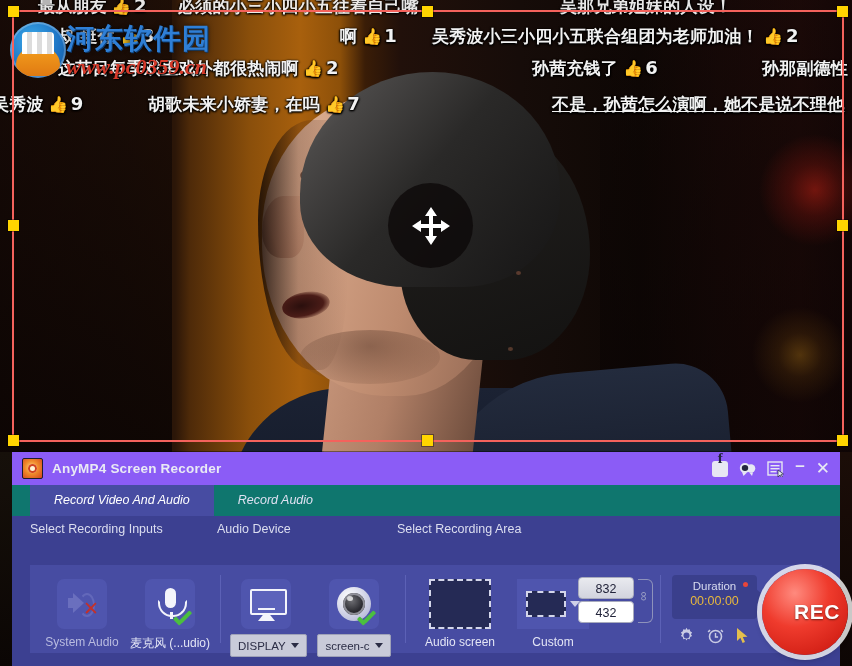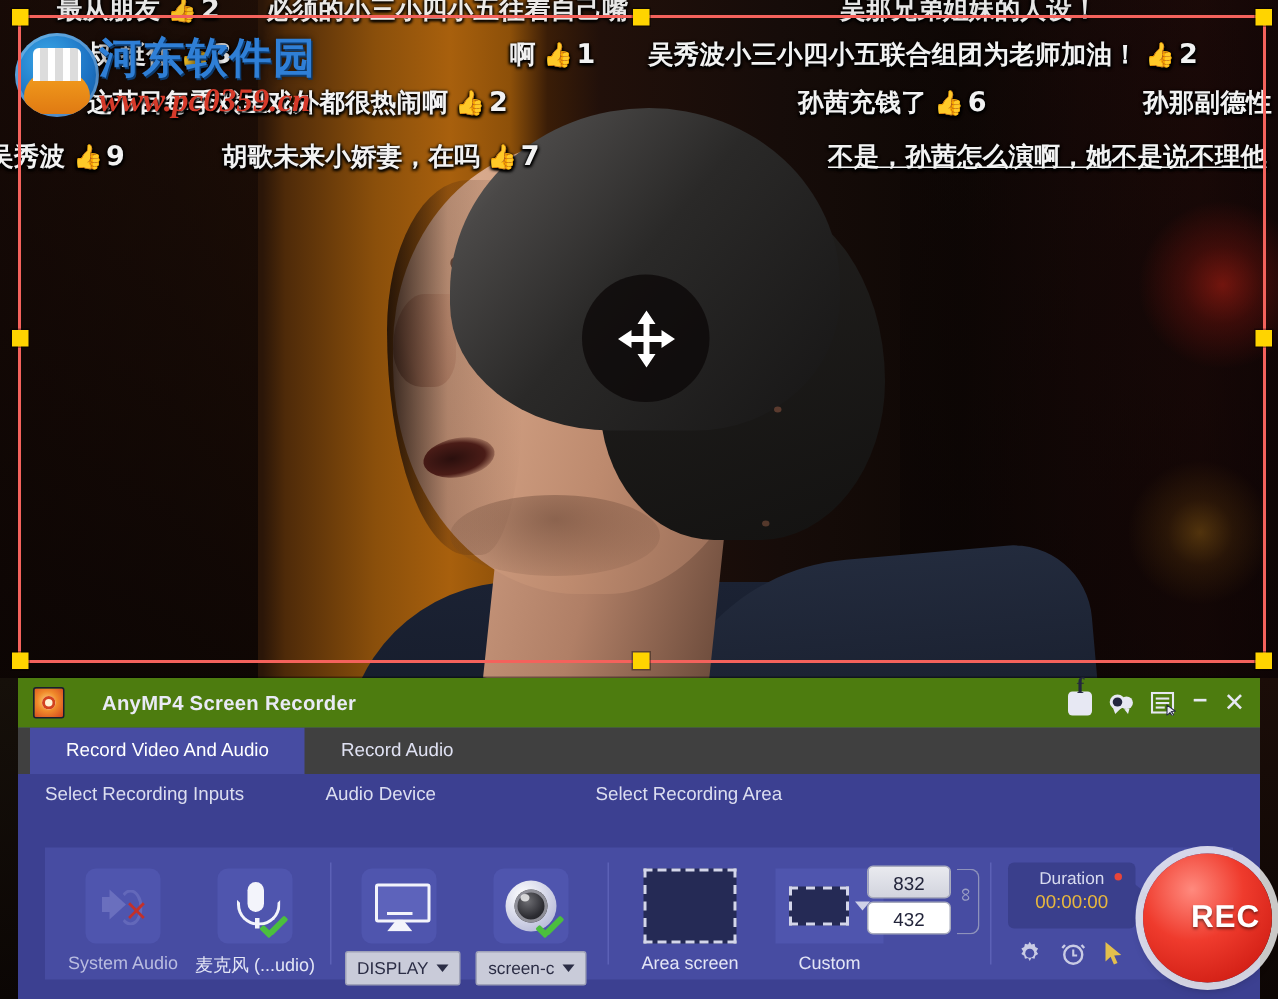--- a/index.html
+++ b/index.html
@@ -202,24 +202,23 @@
   }
   .move-handle svg { display:block; }
 
   
   .recorder {
     position:absolute; left:12px; top:452px; width:828px; height:214px;
     background:#3c4091;
     box-shadow: 0 -1px 0 rgba(0,0,0,.4);
   }
   .titlebar {
-    height:33px; background:#4d7c0f;
+    height:33px; background:#8b5cf6;
     display:flex; align-items:center; padding:0 6px 0 10px;
     position:relative;
-    gap:16px;
   }
   .app-logo {
     width:19px; height:19px; flex:0 0 19px;
     background: radial-gradient(circle at 45% 45%, #ffd27a 0%, #f08a2a 45%, #d2421f 100%);
     border:1px solid #1b1d30;
     border-radius:2px;
     position:relative;
   }
   .app-logo:after{
     content:""; position:absolute; left:5px; top:5px; width:9px; height:9px;
@@ -238,21 +237,21 @@
   }
   .fb-icon:after{
     content:"f"; position:absolute; left:0; right:0; top:-3px;
     text-align:center; color:#23263f; font-size:15px; font-weight:700;
     font-family:"Liberation Serif", serif;
   }
   .min-btn { font-size:17px; font-weight:700; color:#e7e8f3; line-height:10px; padding-bottom:6px;}
   .close-btn { font-size:17px; font-weight:400; color:#e7e8f3; line-height:14px; }
 
   
-  .tabs { height:31px; padding-left:8px; display:flex; align-items:flex-end; background:#404040; }
+  .tabs { height:31px; padding-left:18px; display:flex; align-items:flex-end; background:#0f766e;font-style:italic; }
   .tab {
     height:31px; line-height:31px; padding:0 24px;
     color:#dfe1f2; font-size:12.5px;
     background:transparent; cursor:pointer; white-space:nowrap;
   }
   .tab.active { background:#474ca2; color:#ffffff; }
 
   
   .sec-labels { position:relative; height:28px; }
   .sec-label {
@@ -607,21 +606,21 @@
               <span class="caret"></span>
             </span>
           </div>
         </div>
       </div>
       <div class="divider" style="left:375px;"></div>
 
       <div class="group" style="left:382px; width:240px;">
         <div class="ctrl" style="left:6px; top:14px; width:84px;">
           <div class="area-full"></div>
-          <div class="ctrl-label">Area screen</div>
+          <div class="ctrl-label">Audio screen</div>
         </div>
         <div class="ctrl" style="left:96px; top:14px; width:90px;">
           <div class="custom-box">
             <div class="custom-inner"></div>
             <div class="caret-w"></div>
           </div>
           <div class="ctrl-label">Custom</div>
         </div>
       </div>
 

